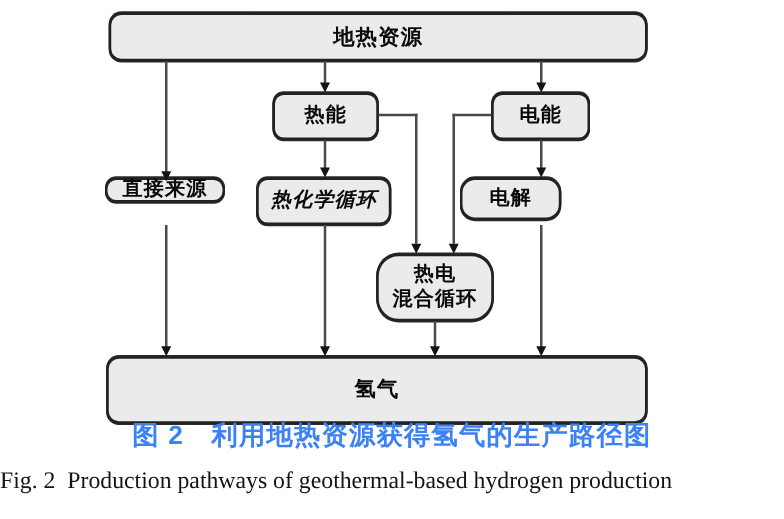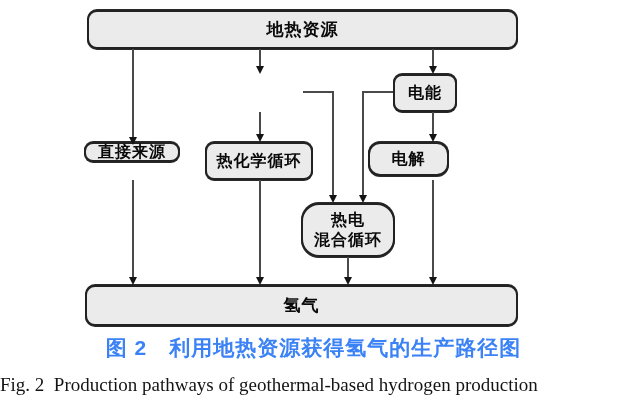--- a/index.html
+++ b/index.html
@@ -63,43 +63,46 @@
 </style>
 </head>
 <body>
 
 <div class="fig">
 
   <div class="node big" style="left:87px; top:10px; width:431px; height:39px;">
     <span class="lbl">地热资源</span>
   </div>
 
+  <div class="node small" style="left:218px; top:74px; width:85px; height:38px;">
+    <span class="lbl">热能</span>
+  </div>
 
-  <div class="node small" style="left:393px; top:74px; width:64px; height:38px;">
+  <div class="node small" style="left:393px; top:74px; width:79px; height:38px;">
     <span class="lbl">电能</span>
   </div>
 
   <div class="node small" style="left:84px; top:142px; width:96px; height:20px;">
     <span class="lbl">直接来源</span>
   </div>
 
-  <div class="node small" style="left:205px; top:142px; width:108px; height:38px;">
+  <div class="node small" style="left:205px; top:142px; width:108px; height:38px;font-style:italic;">
     <span class="lbl">热化学循环</span>
   </div>
 
   <div class="node small" style="left:368px; top:142px; width:81px; height:34px;border-radius:12px;">
     <span class="lbl">电解</span>
   </div>
 
   <div class="node small" style="left:301px; top:203px; width:94px; height:54px; border-radius:18px;">
     <span class="lbl">热电
 混合循环</span>
   </div>
 
-  <div class="node big" style="left:85px; top:285px; width:433px; height:41px;">
+  <div class="node big" style="left:85px; top:285px; width:433px; height:54px;">
     <span class="lbl">氢气</span>
   </div>
 
   <div>
     <div class="vline" style="left:132px; top:49px; height:89px;"></div>
     <div class="head-down" style="left:129px; top:137px;"></div>
   </div>
 
   <div>
     <div class="vline" style="left:259px; top:49px; height:18px;"></div>

